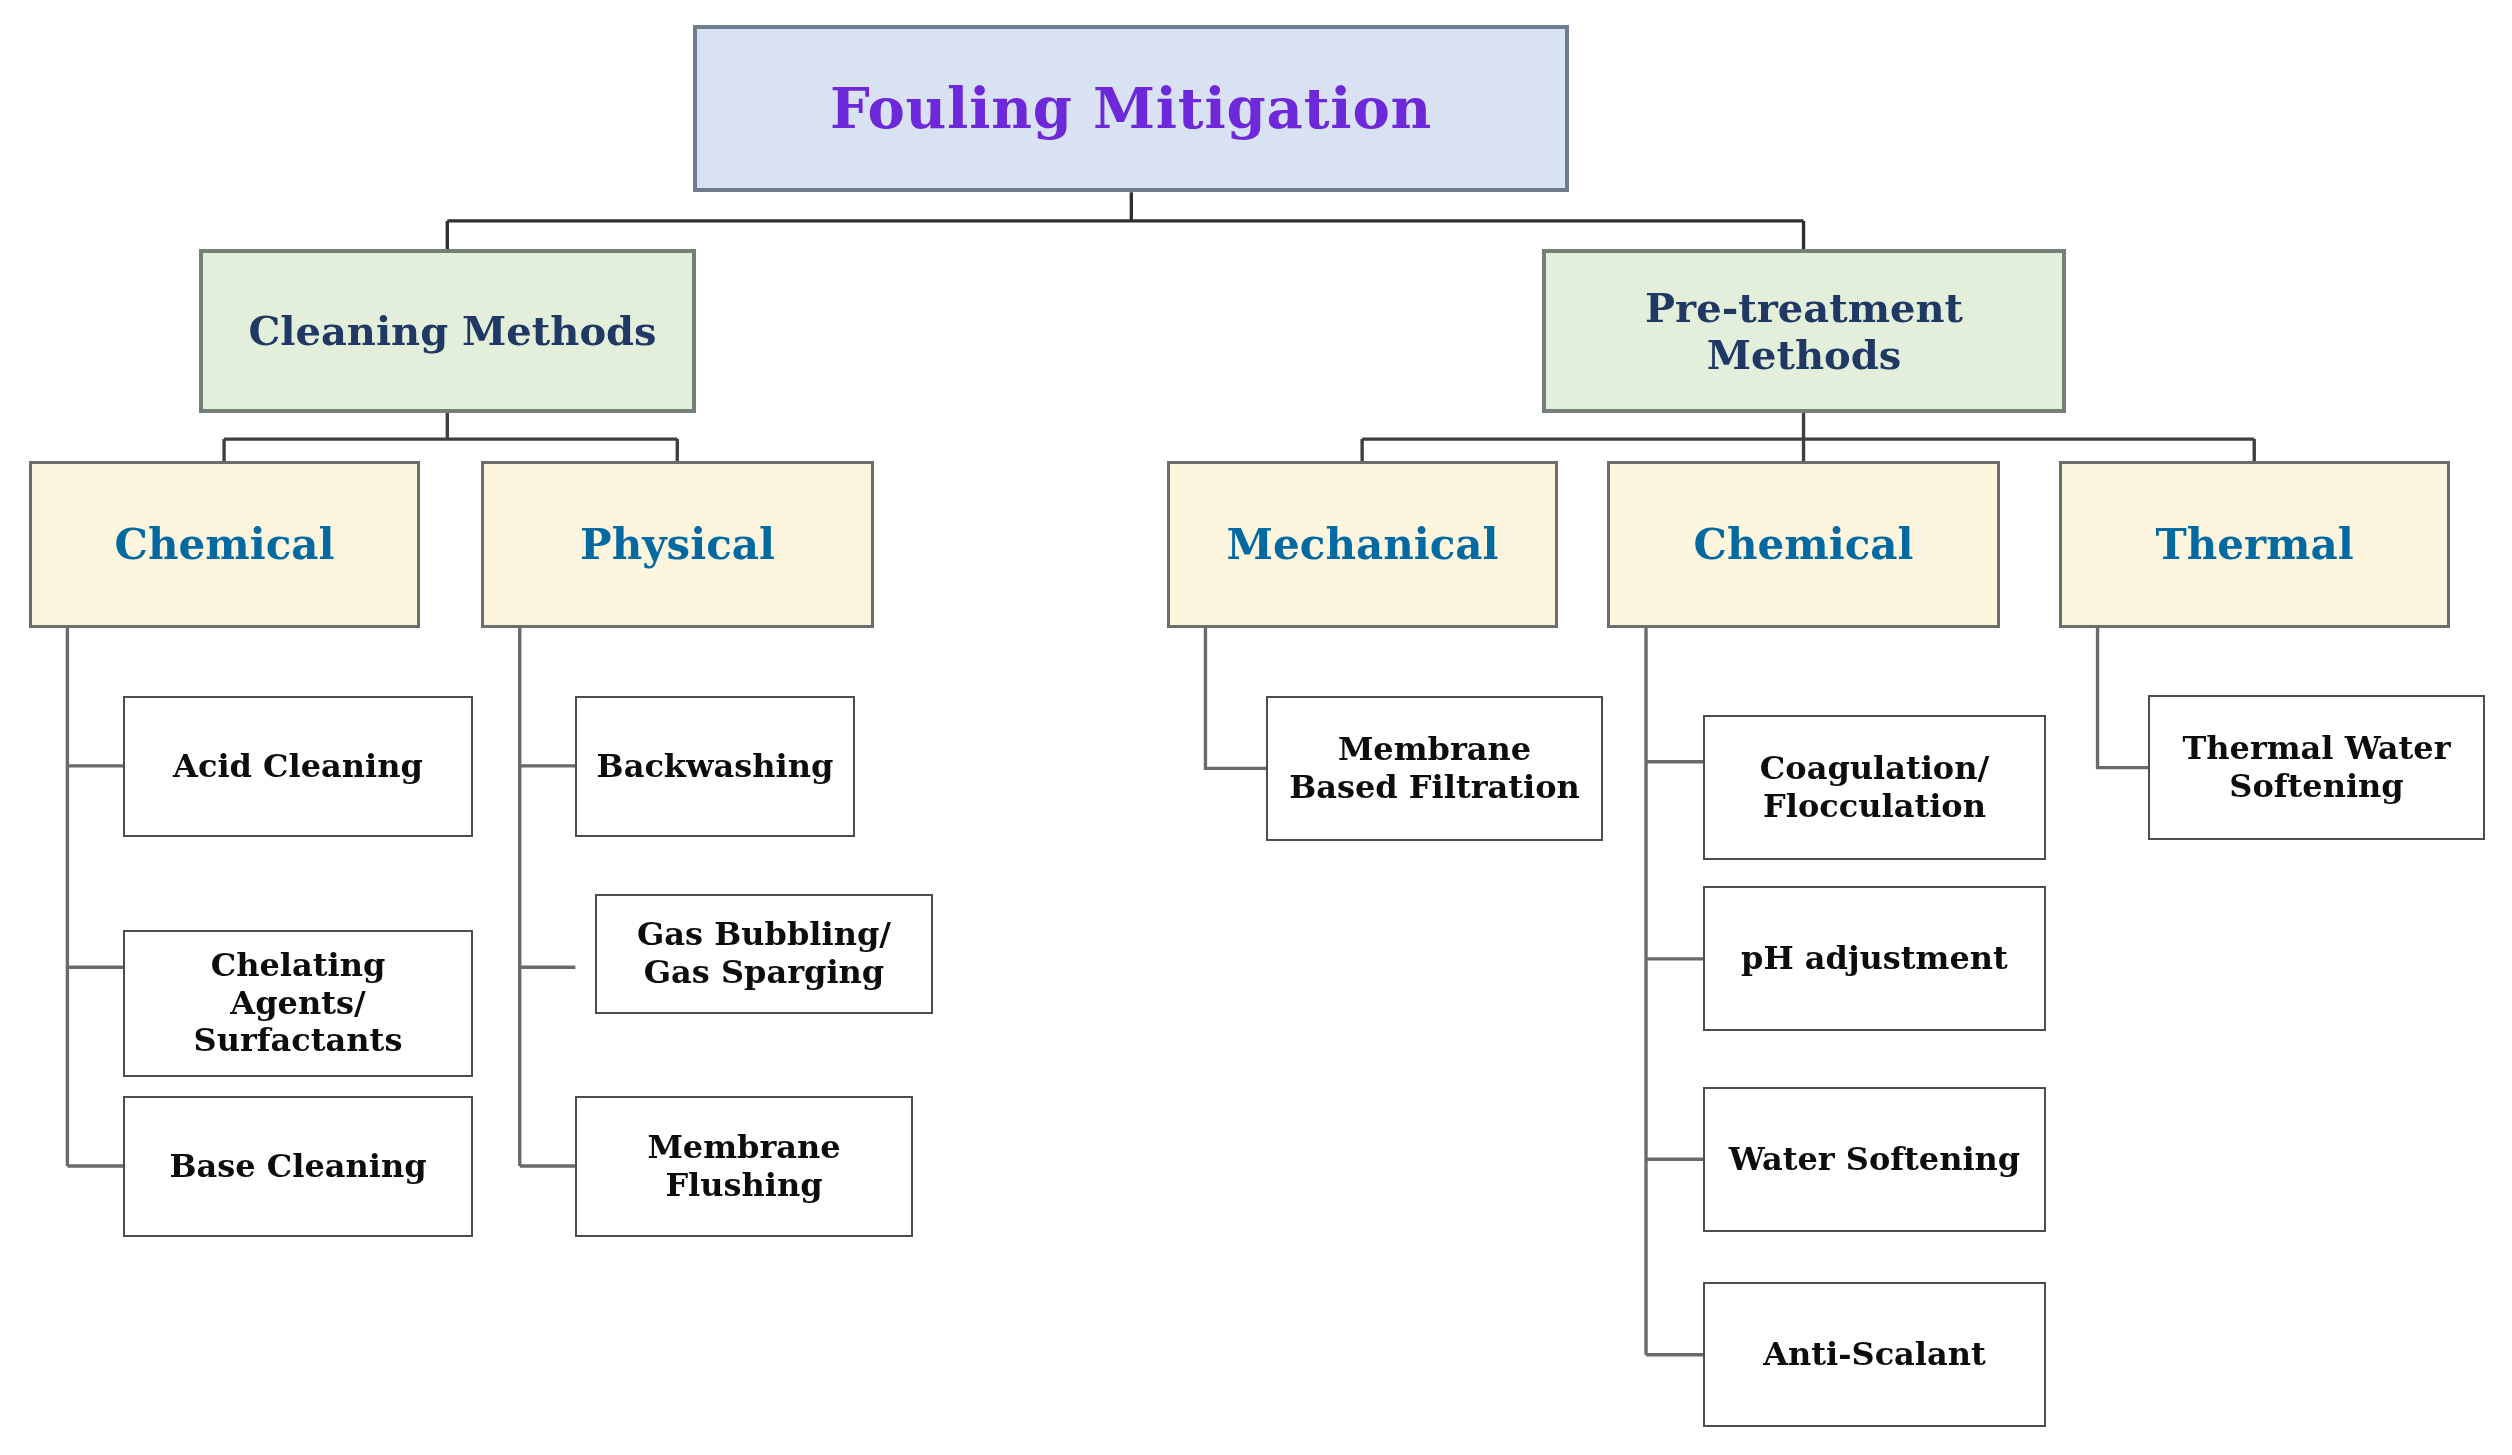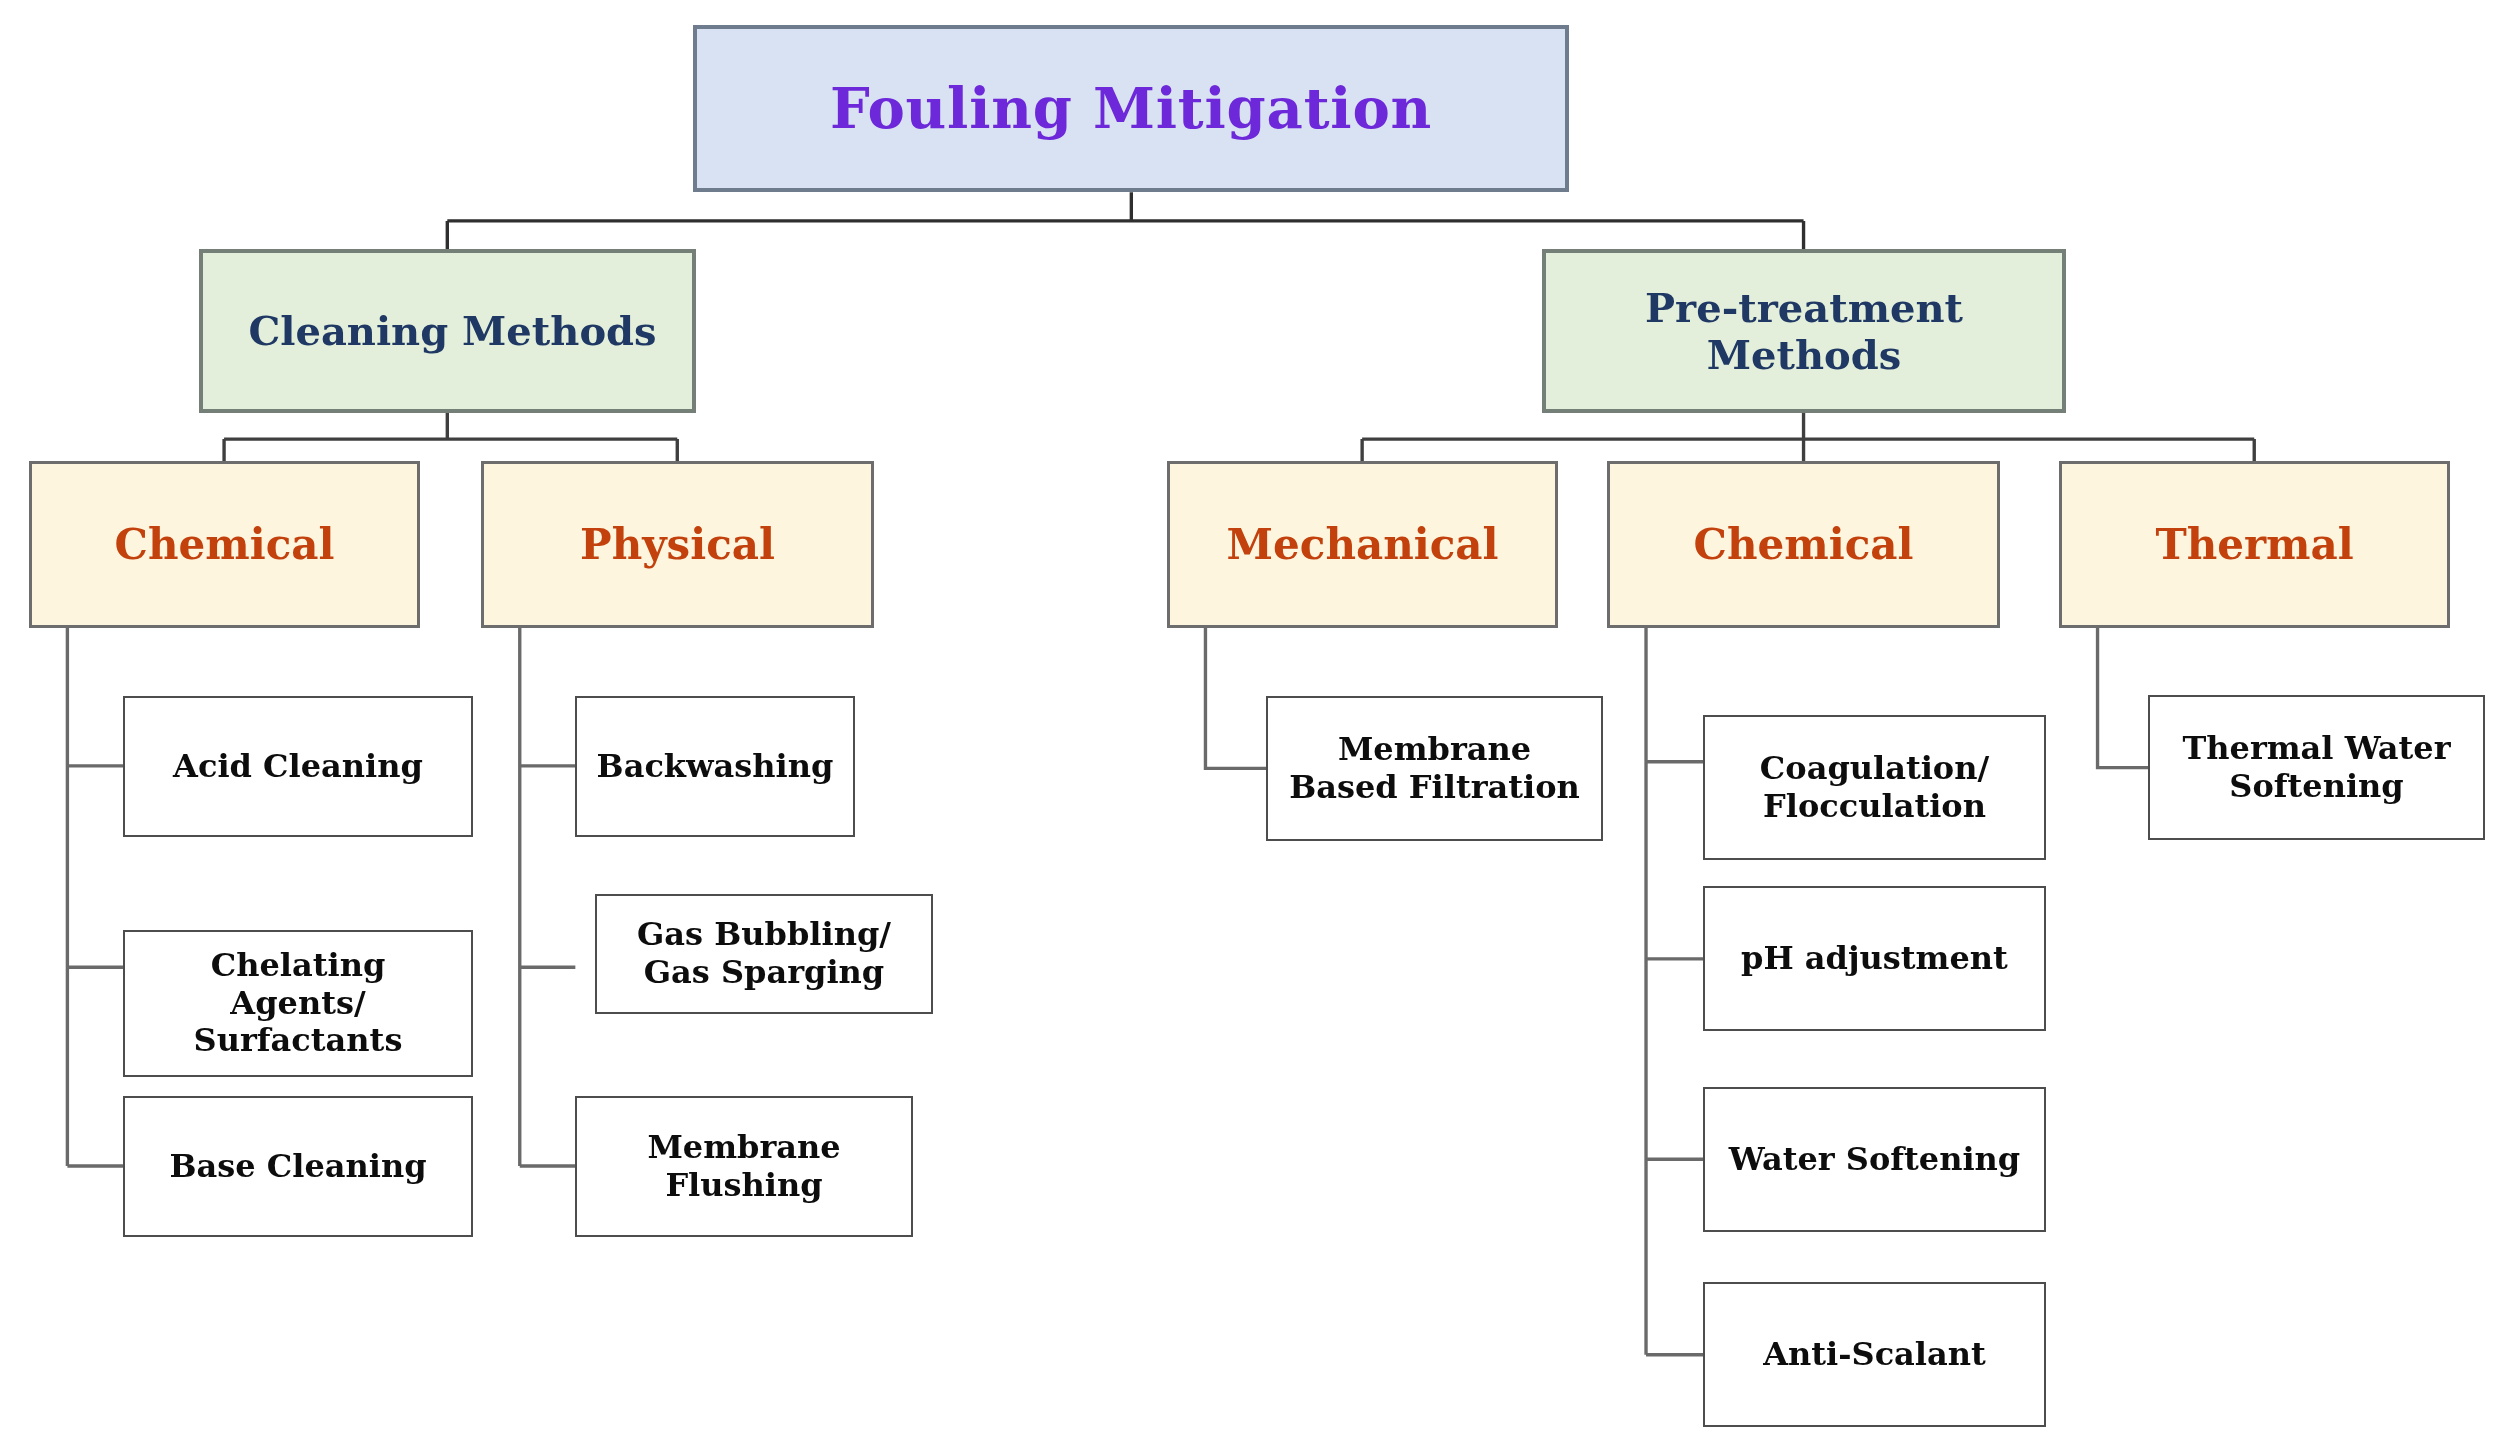--- a/index.html
+++ b/index.html
@@ -38,21 +38,21 @@
   }
   .lvl-branch {
     background: #e3efda;
     border: 4.2px solid #748077;
     color: #1f3864;
     font-size: 40px;
   }
   .lvl-cat {
     background: #fdf5dd;
     border: 3.4px solid #6d6d6d;
-    color: #c2410c;
+    color: #0369a1;
     font-size: 42px;
   }
   .lvl-leaf {
     background: #ffffff;
     border: 2.5px solid #4d4d4d;
     color: #0d0d0d;
     font-size: 32px;
   }
 </style>
 </head>

